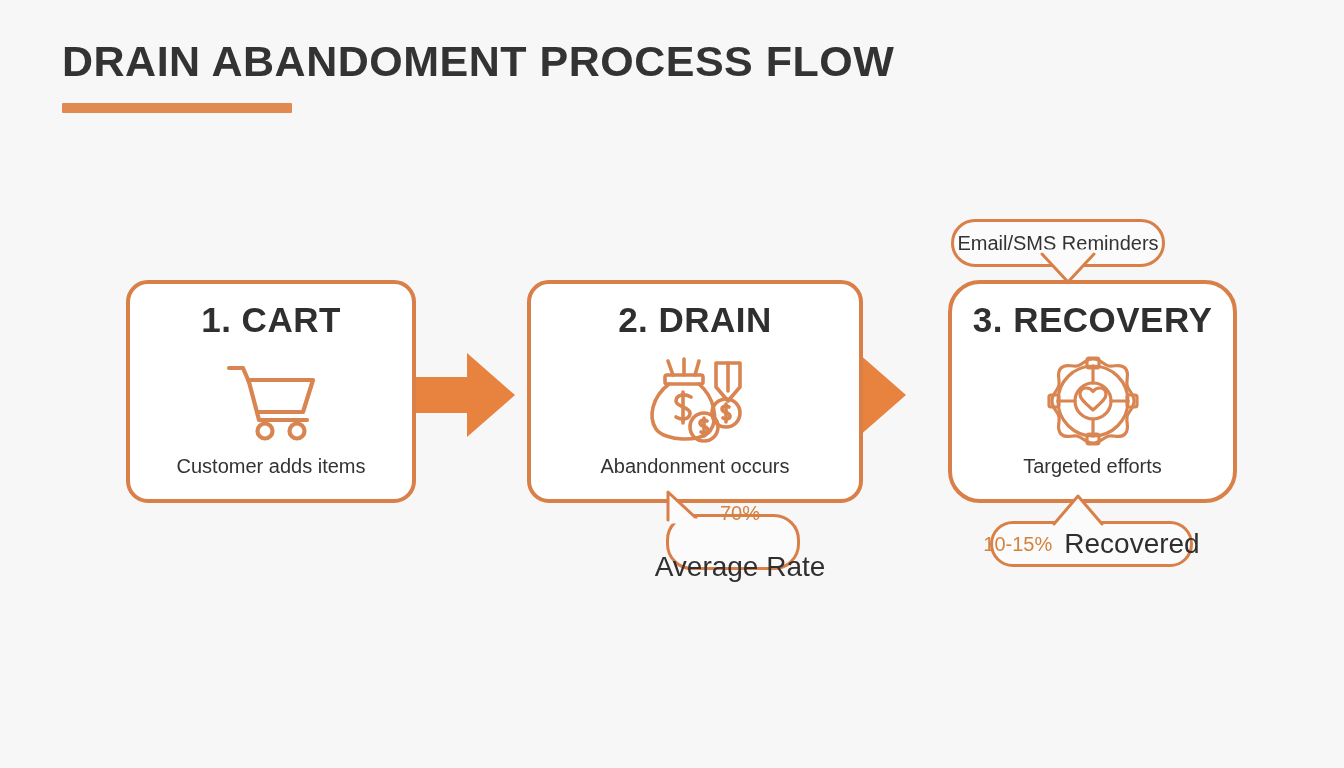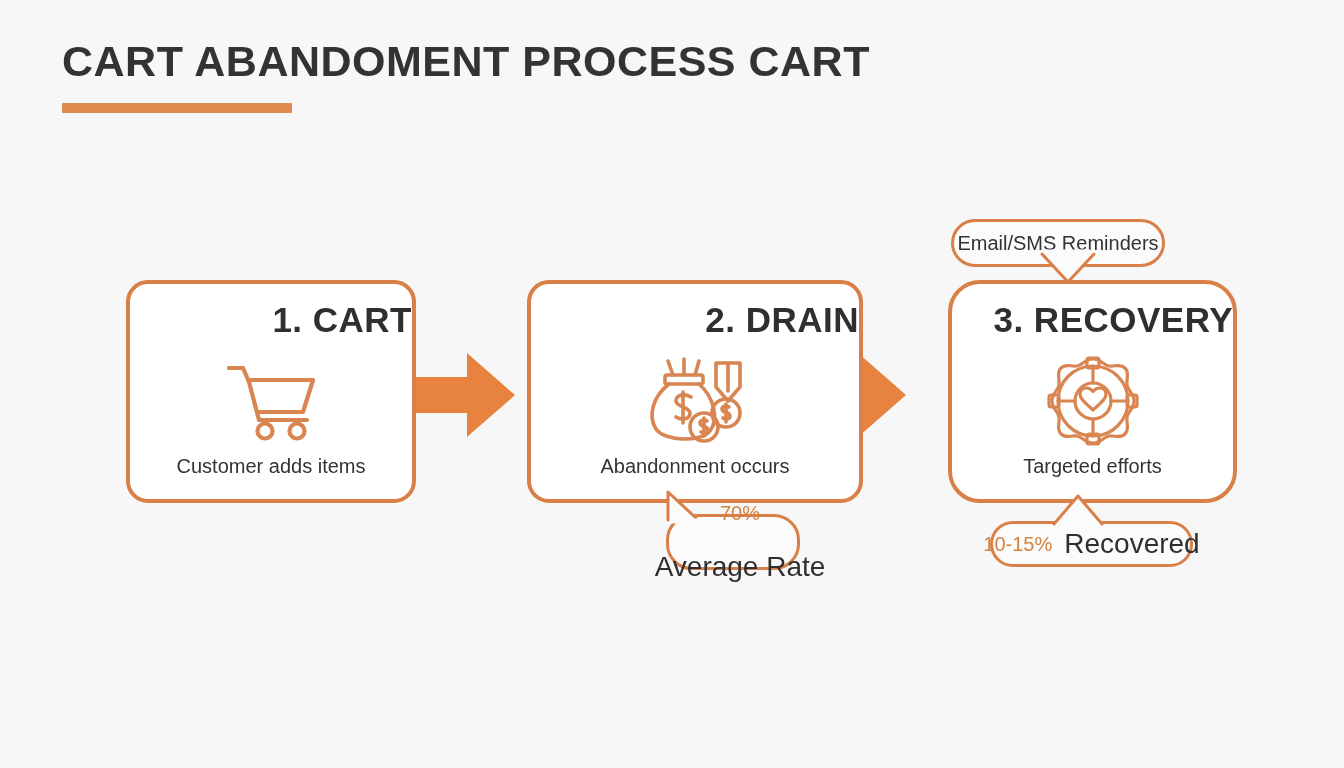--- a/index.html
+++ b/index.html
@@ -55,21 +55,21 @@
     z-index: 3;
   }
   .card-1 { left: 126px; width: 290px; }
   .card-2 { left: 527px; width: 336px; }
   .card-3 { left: 948px; width: 289px; border-radius: 32px; }
 
   .card-title {
     position: absolute;
     left: 0; right: 0;
     top: 18px;
-    text-align: right;
+    text-align: center;
     font-size: 35px;
     font-weight: bold;
     color: #2f2f2f;
     letter-spacing: 0.5px;
     line-height: 1;
     white-space: nowrap;
   }
   .card-icon {
     position: absolute;
     left: 0; right: 0;
@@ -161,21 +161,21 @@
   }
   .tail-top    { left: 1040px; top: 252px; }
   .tail-rate   { left: 660px;  top: 488px; }
   .tail-recov  { left: 1052px; top: 492px; }
 </style>
 </head>
 <body>
 
 <div id="stage">
 
-  <div class="page-title">CART ABANDOMENT PROCESS CART</div>
+  <div class="page-title">DRAIN ABANDOMENT PROCESS FLOW</div>
   <div class="title-rule"></div>
 
   <div class="card card-1">
     <div class="card-title">1. CART</div>
     <div class="card-icon">
       <svg width="100" height="82" viewBox="0 0 100 82" fill="none" stroke="#d98551" stroke-width="4.2" stroke-linecap="round" stroke-linejoin="round">
         <path d="M8 8 H22 L28 22"></path>
         <path d="M27 20 H92 L82 52 H36"></path>
         <path d="M28 22 L38 60 H86"></path>
         <circle cx="44" cy="71" r="7.5"></circle>

